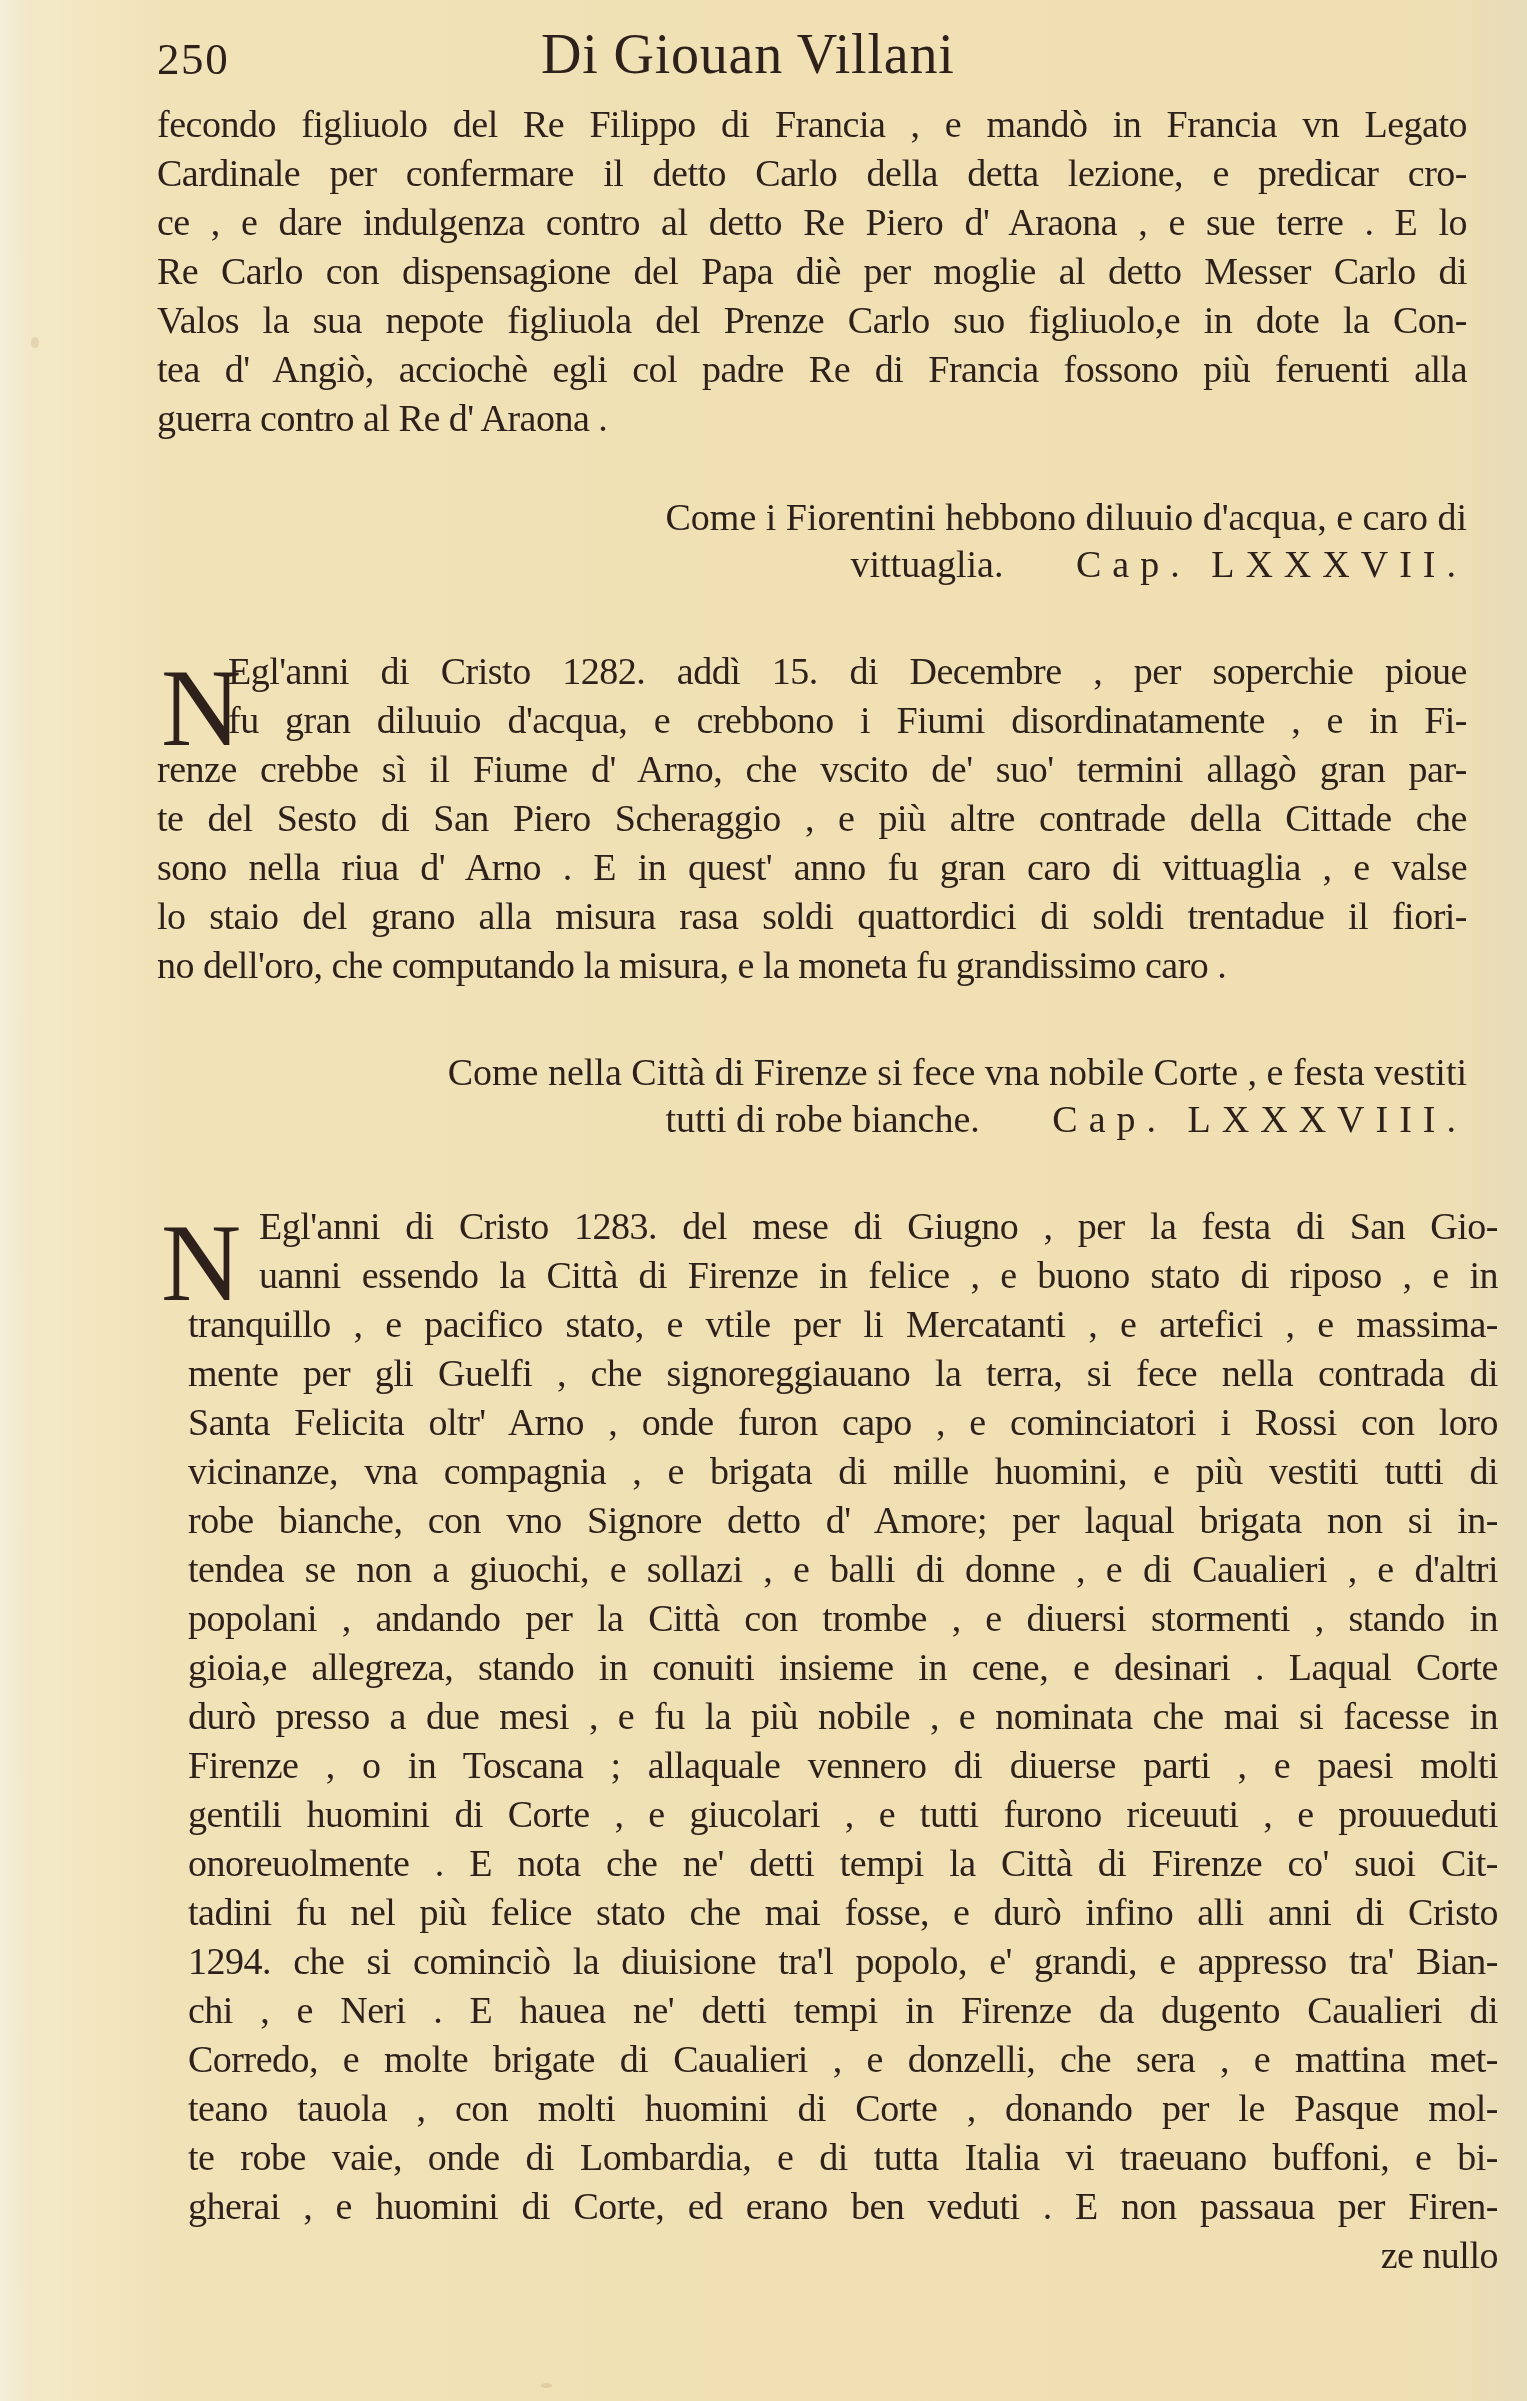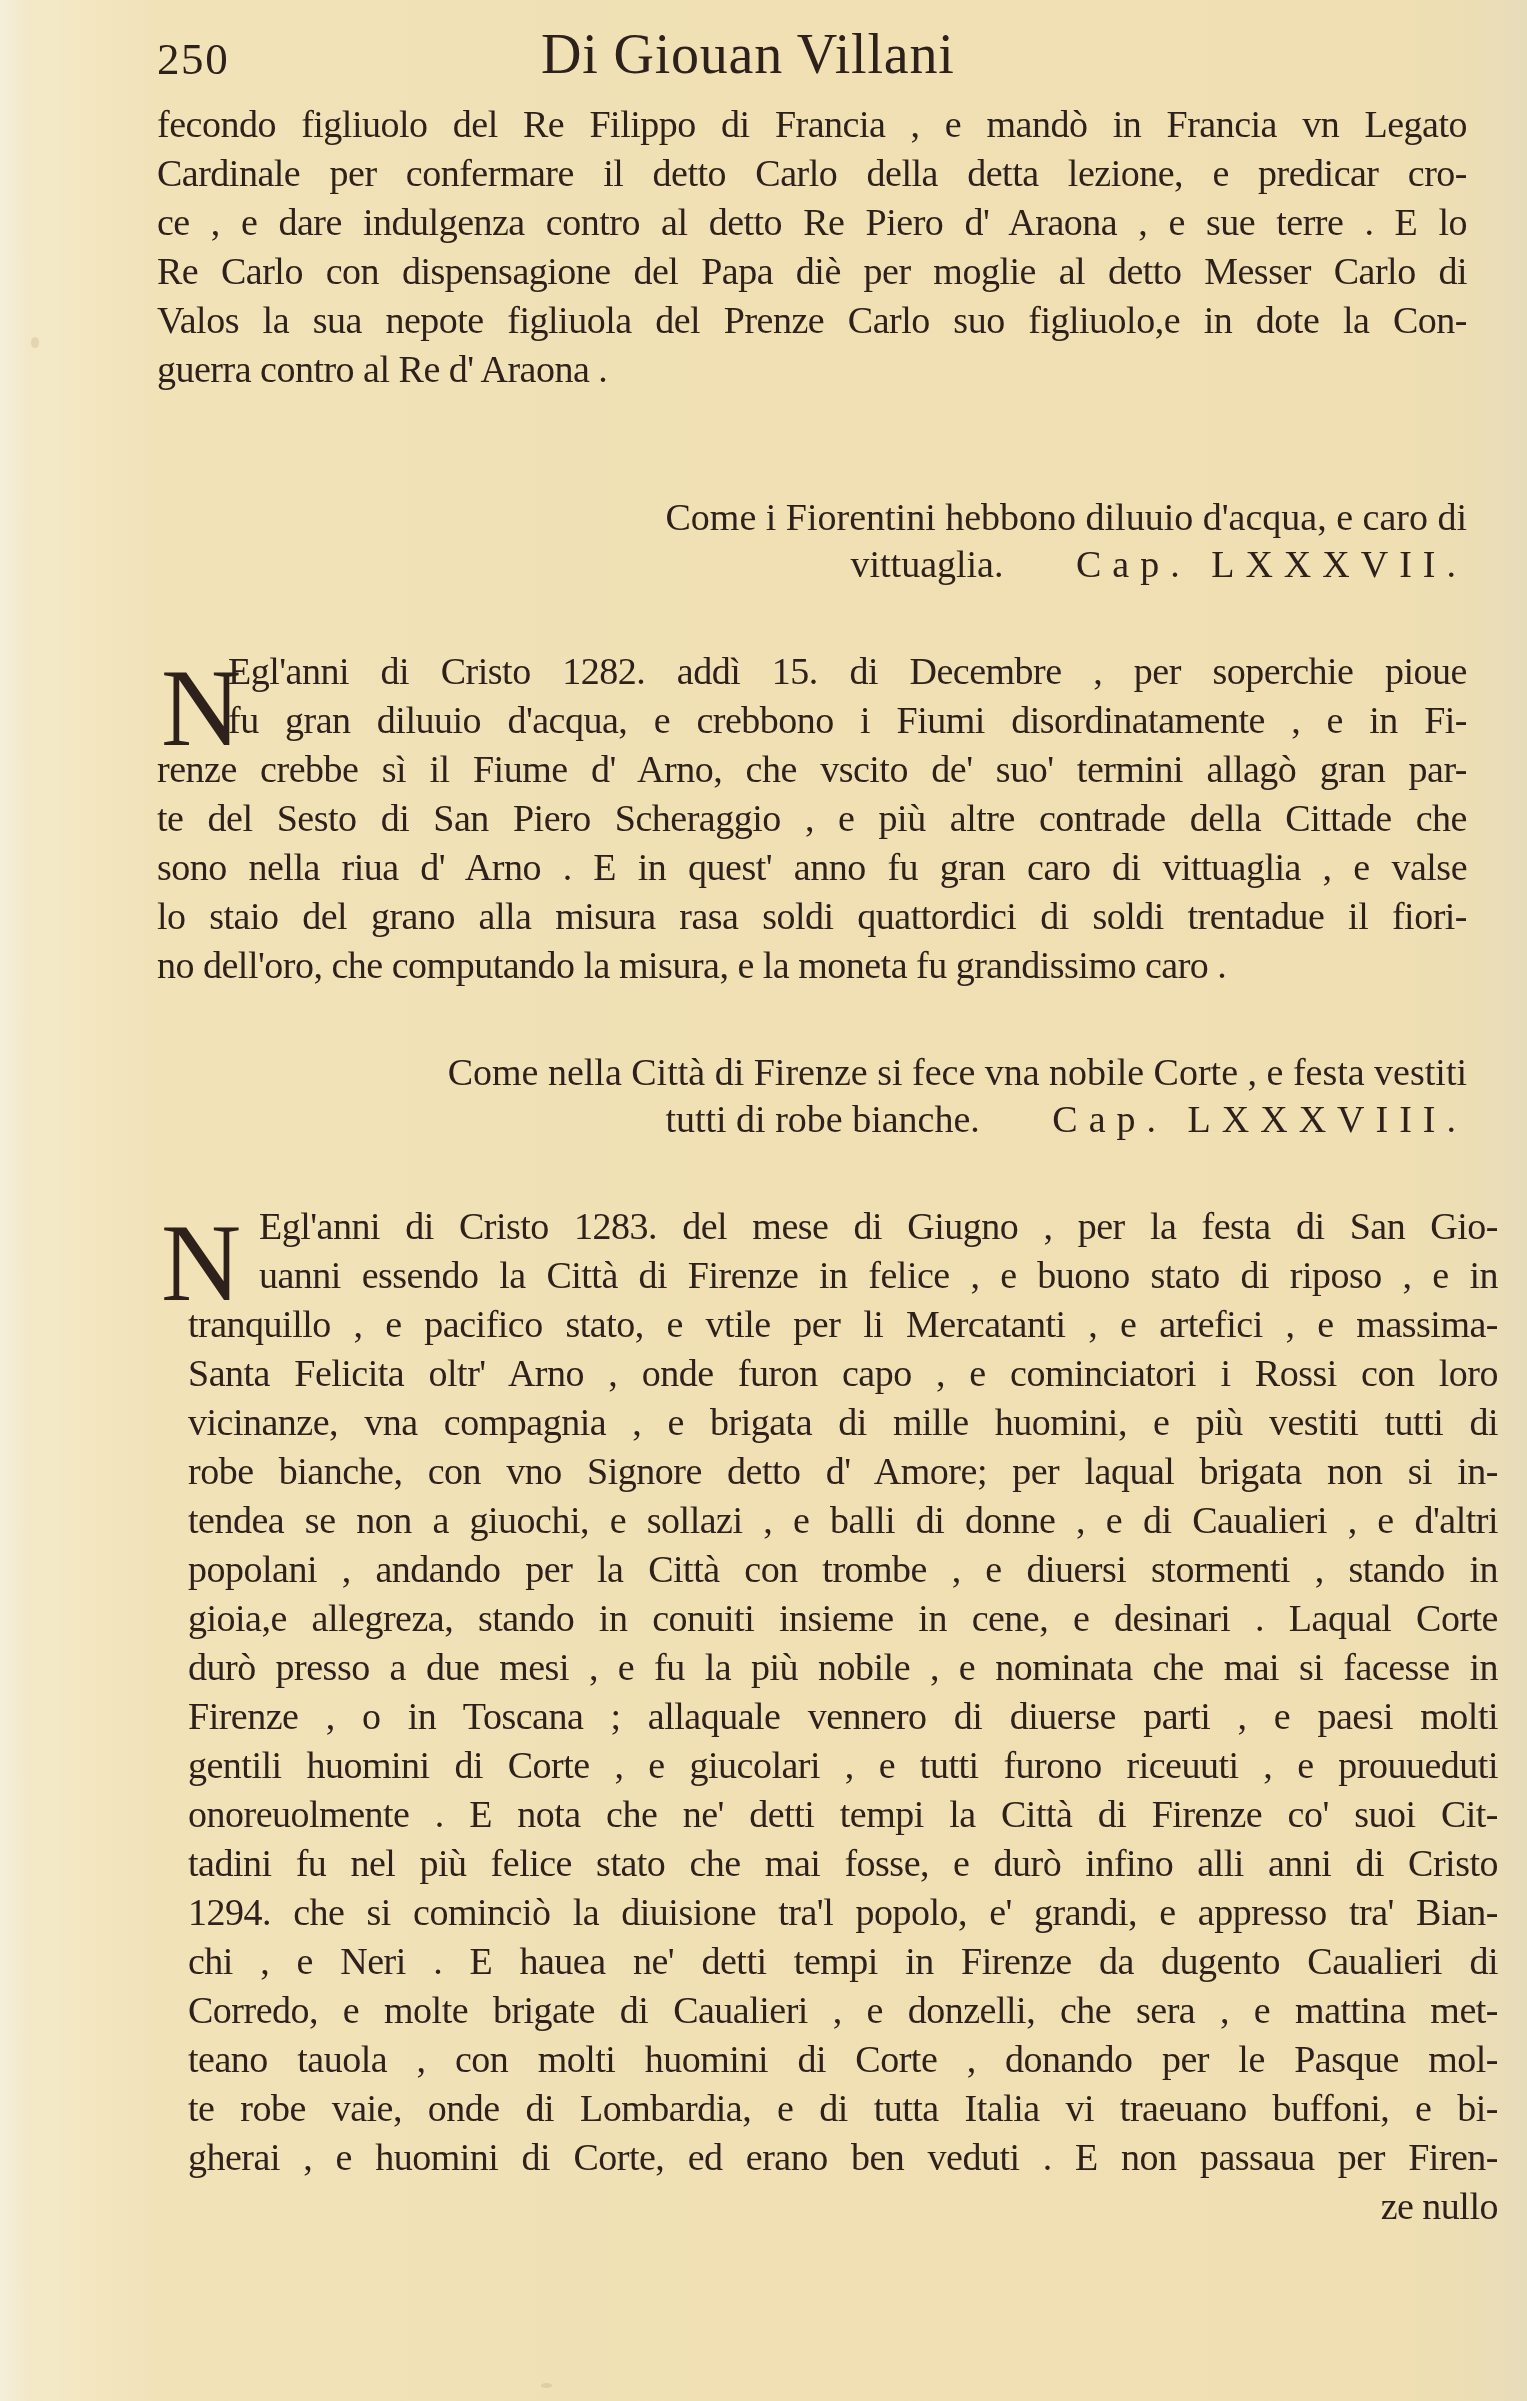--- a/index.html
+++ b/index.html
@@ -45,20 +45,21 @@
     <span class="page-number">250</span>
     <span class="book-title">Di Giouan Villani</span>
   </div>
 
   <div class="body-lines" style="top:100px;">
     <div class="line">fecondo figliuolo del Re Filippo di Francia , e mandò in Francia vn Legato</div>
     <div class="line">Cardinale per confermare il detto Carlo della detta lezione, e predicar cro-</div>
     <div class="line">ce , e dare indulgenza contro al detto Re Piero d' Araona , e sue terre . E lo</div>
     <div class="line">Re Carlo con dispensagione del Papa diè per moglie al detto Messer Carlo di</div>
     <div class="line">Valos la sua nepote figliuola del Prenze Carlo suo figliuolo,e in dote la Con-</div>
+    <div class="line">tea d' Angiò, acciochè egli col padre Re di Francia fossono più feruenti alla</div>
     <div class="line last">guerra contro al Re d' Araona .</div>
   </div>
 
   <div class="heading" style="top:494px;">
     <div class="hline">Come i Fiorentini hebbono diluuio d'acqua, e caro di</div>
     <div class="hline">
       <span>vittuaglia.</span>
       <span class="cap-label">Cap. LXXXVII.</span>
     </div>
   </div>
@@ -80,20 +81,21 @@
       <span>tutti di robe bianche.</span>
       <span class="cap-label">Cap. LXXXVIII.</span>
     </div>
   </div>
 
   <div class="drop-cap" style="left:161px; top:1207px;">N</div>
   <div class="body-lines indent-block" style="top:1202px;margin-left:31px;">
     <div class="line indent">Egl'anni di Cristo 1283. del mese di Giugno , per la festa di San Gio-</div>
     <div class="line indent">uanni essendo la Città di Firenze in felice , e buono stato di riposo , e in</div>
     <div class="line">tranquillo , e pacifico stato, e vtile per li Mercatanti , e artefici , e massima-</div>
+    <div class="line">mente per gli Guelfi , che signoreggiauano la terra, si fece nella contrada di</div>
     <div class="line">Santa Felicita oltr' Arno , onde furon capo , e cominciatori i Rossi con loro</div>
     <div class="line">vicinanze, vna compagnia , e brigata di mille huomini, e più vestiti tutti di</div>
     <div class="line">robe bianche, con vno Signore detto d' Amore; per laqual brigata non si in-</div>
     <div class="line">tendea se non a giuochi, e sollazi , e balli di donne , e di Caualieri , e d'altri</div>
     <div class="line">popolani , andando per la Città con trombe , e diuersi stormenti , stando in</div>
     <div class="line">gioia,e allegreza, stando in conuiti insieme in cene, e desinari . Laqual Corte</div>
     <div class="line">durò presso a due mesi , e fu la più nobile , e nominata che mai si facesse in</div>
     <div class="line">Firenze , o in Toscana ; allaquale vennero di diuerse parti , e paesi molti</div>
     <div class="line">gentili huomini di Corte , e giucolari , e tutti furono riceuuti , e prouueduti</div>
     <div class="line">onoreuolmente . E nota che ne' detti tempi la Città di Firenze co' suoi Cit-</div>

